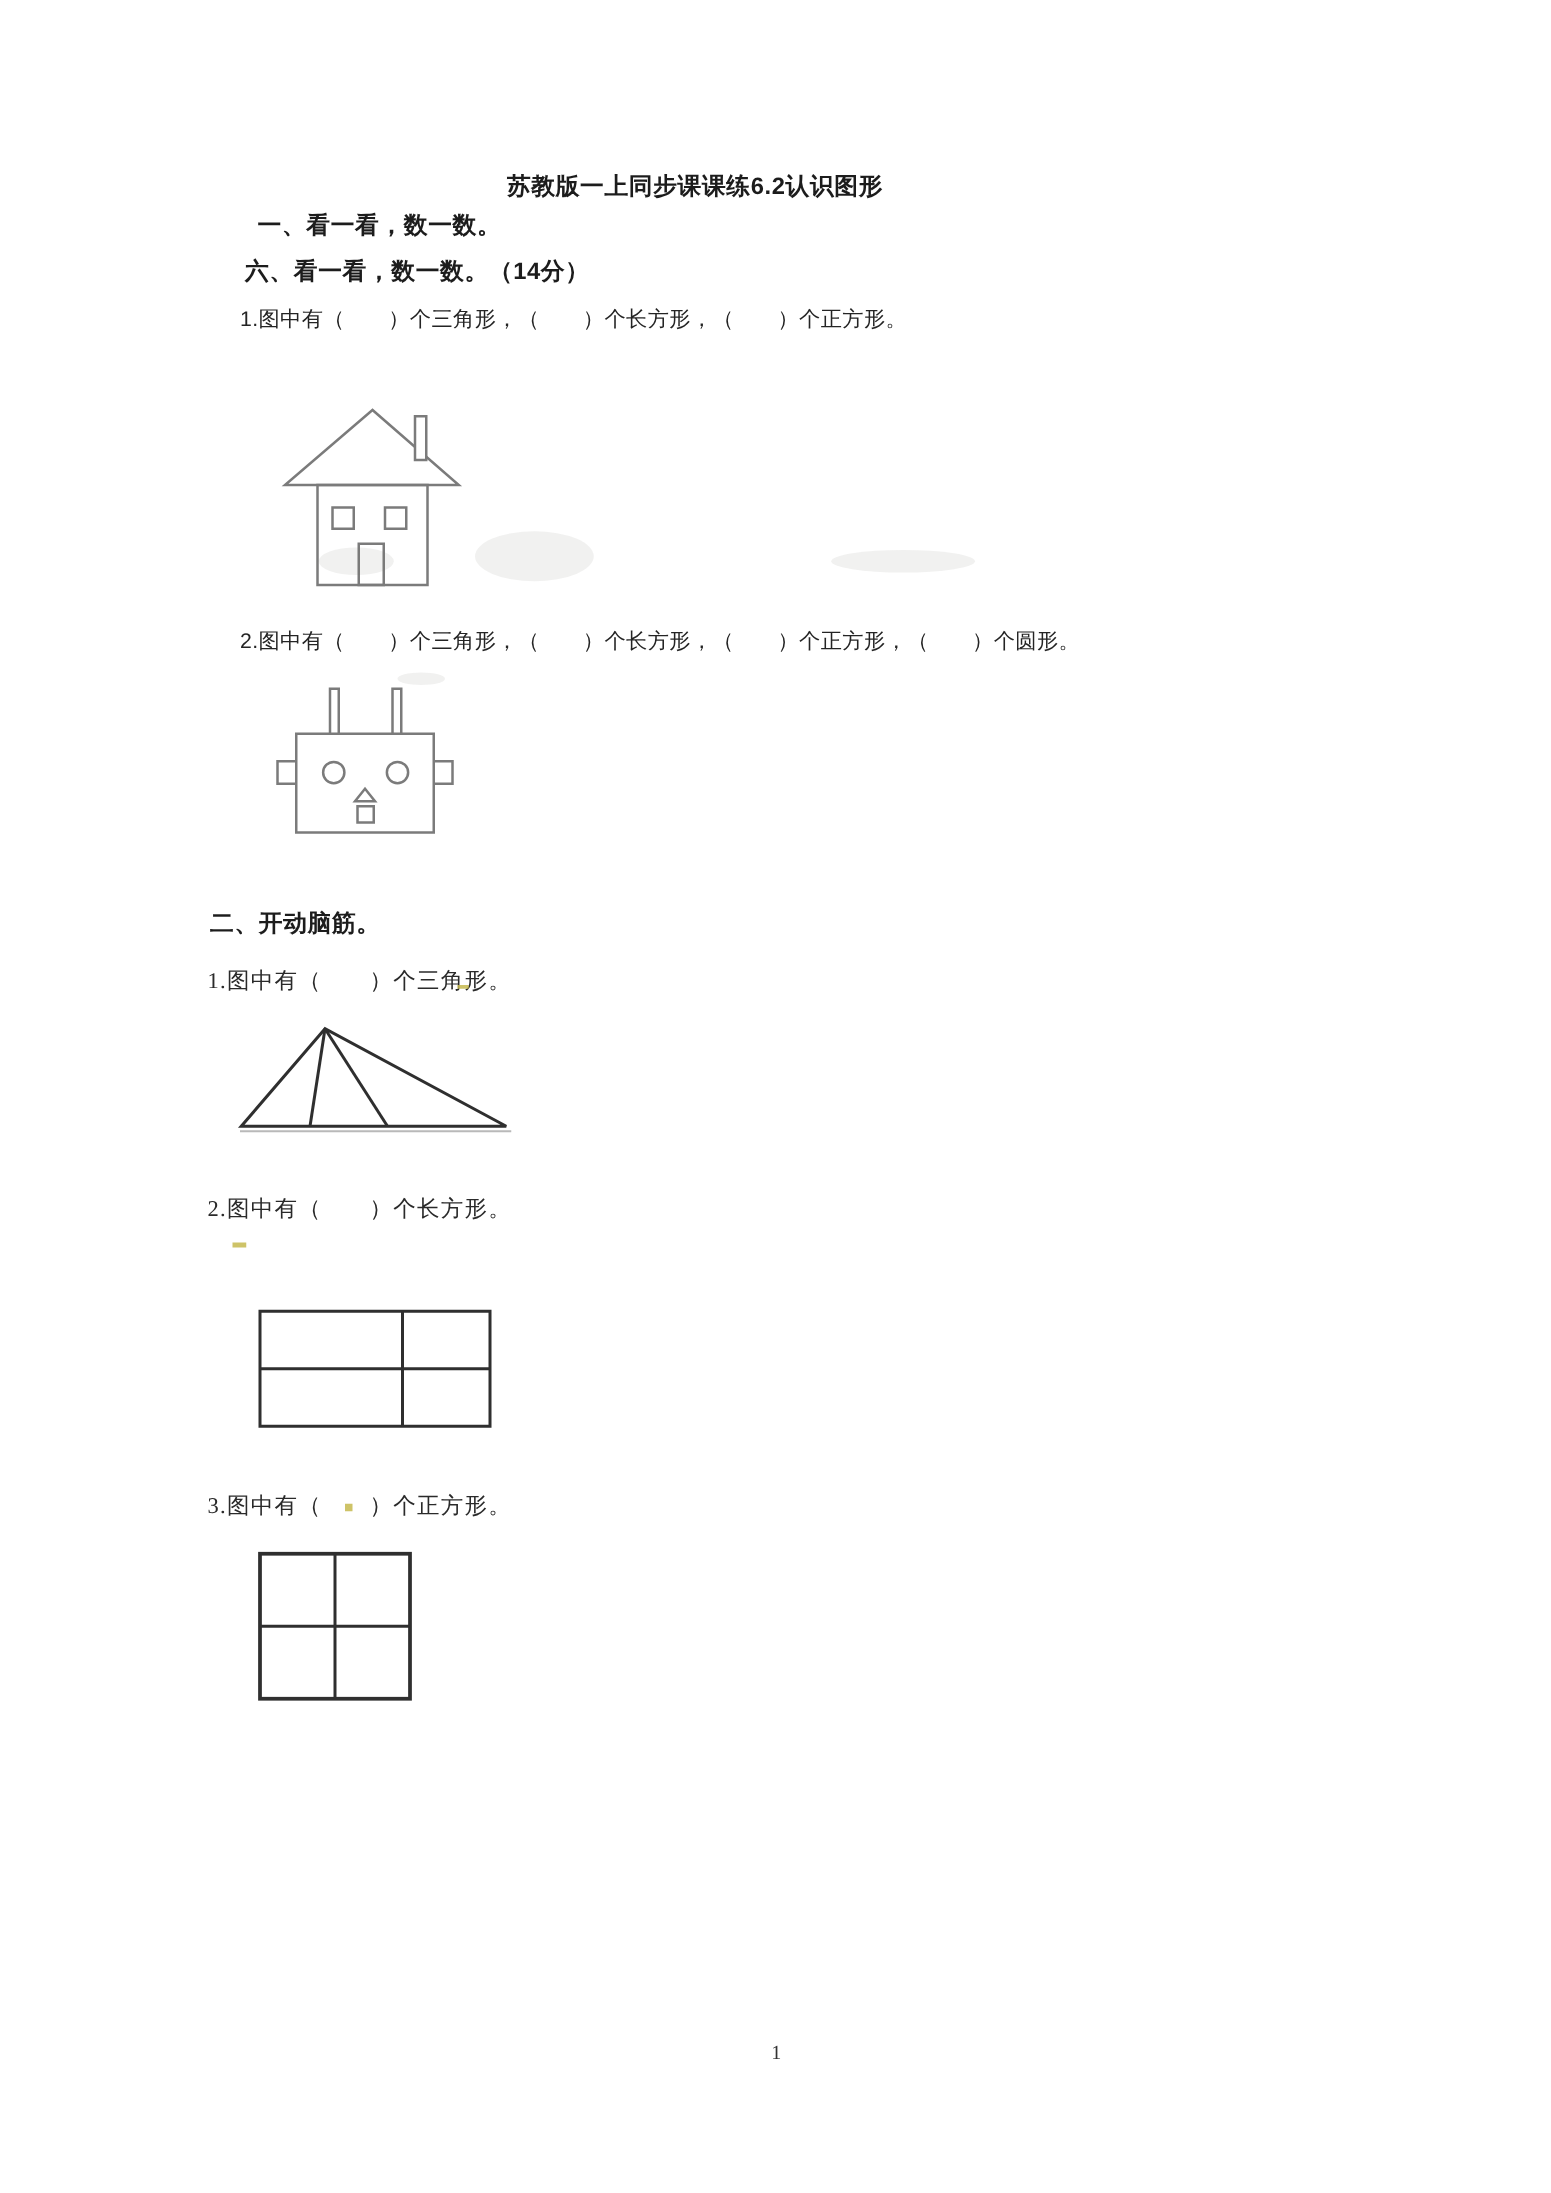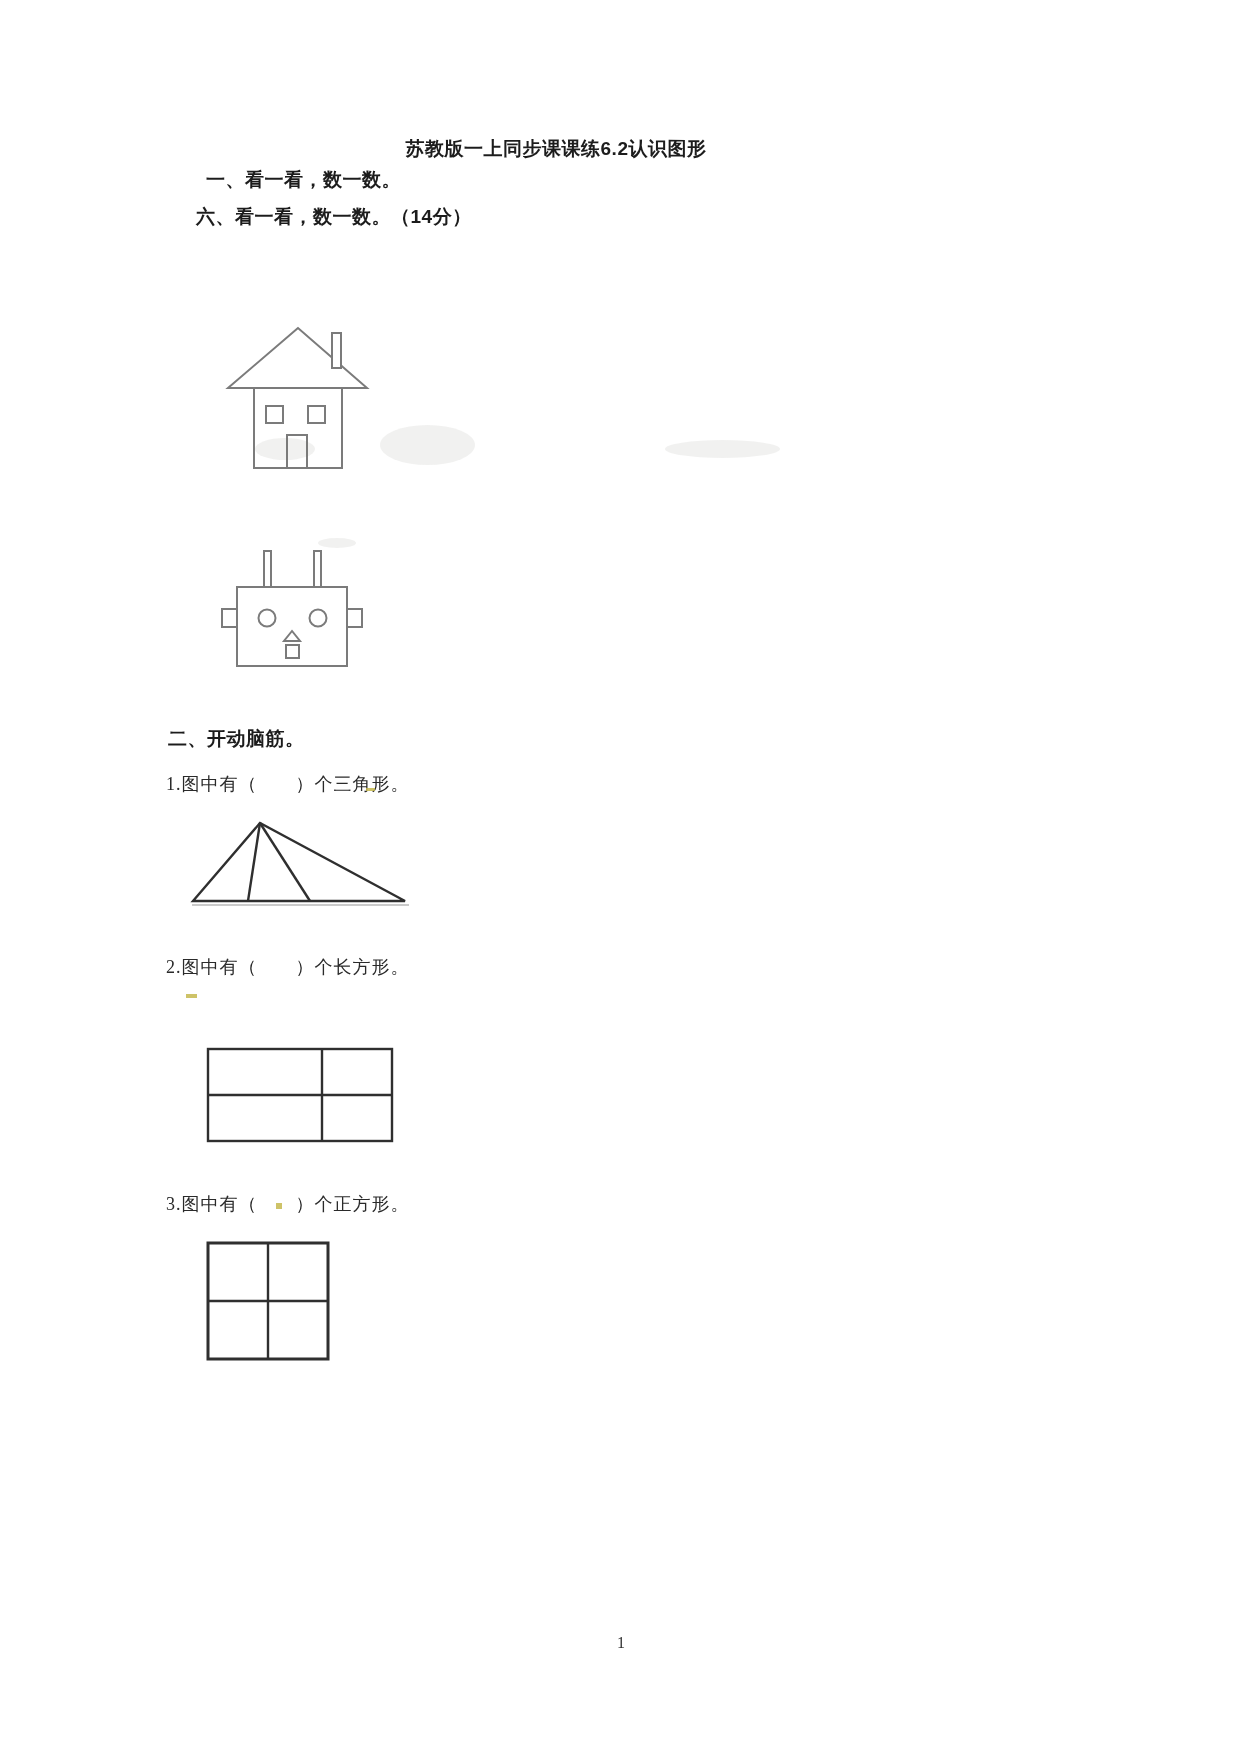--- a/index.html
+++ b/index.html
@@ -43,30 +43,32 @@
 </head>
 <body>
 
 <div class="page">
 
   <div class="abs doc-title" style="left:556px;top:136px;">苏教版一上同步课课练6.2认识图形</div>
 
   <div class="abs heading" style="left:168px;top:167px;margin-left:38px;">一、看一看，数一数。</div>
   <div class="abs heading" style="left:196px;top:204px;text-align:center;">六、看一看，数一数。（14分）</div>
 
+  <div class="abs q-sans" style="left:192px;top:244px;">1.图中有（　　）个三角形，（　　）个长方形，（　　）个正方形。</div>
 
   <svg class="abs" style="left:210px;top:290px;" width="170" height="190" viewBox="0 0 170 190" role="img">
     <polygon class="fig-stroke-light" points="88,38 18,98 157,98"></polygon>
     <rect class="fig-stroke-light fig-fill-white" x="122" y="43" width="9" height="35"></rect>
     <rect class="fig-stroke-light" x="44" y="98" width="88" height="80"></rect>
     <rect class="fig-stroke-light" x="56" y="116" width="17" height="17"></rect>
     <rect class="fig-stroke-light" x="98" y="116" width="17" height="17"></rect>
     <rect class="fig-stroke-light" x="77" y="145" width="20" height="33"></rect>
   </svg>
 
+  <div class="abs q-sans" style="left:192px;top:501px;">2.图中有（　　）个三角形，（　　）个长方形，（　　）个正方形，（　　）个圆形。</div>
 
   <svg class="abs" style="left:222px;top:545px;" width="145" height="128" viewBox="0 0 145 128" role="img">
     <rect class="fig-stroke-light fig-fill-white" x="42" y="6" width="7" height="38"></rect>
     <rect class="fig-stroke-light fig-fill-white" x="92" y="6" width="7" height="38"></rect>
     <rect class="fig-stroke-light" x="0" y="64" width="15" height="18"></rect>
     <rect class="fig-stroke-light" x="125" y="64" width="15" height="18"></rect>
     <rect class="fig-stroke-light fig-fill-white" x="15" y="42" width="110" height="79"></rect>
     <circle class="fig-stroke-light" cx="45" cy="73" r="8.5"></circle>
     <circle class="fig-stroke-light" cx="96" cy="73" r="8.5"></circle>
     <polygon class="fig-stroke-light" points="70,86 62,96 78,96"></polygon>

